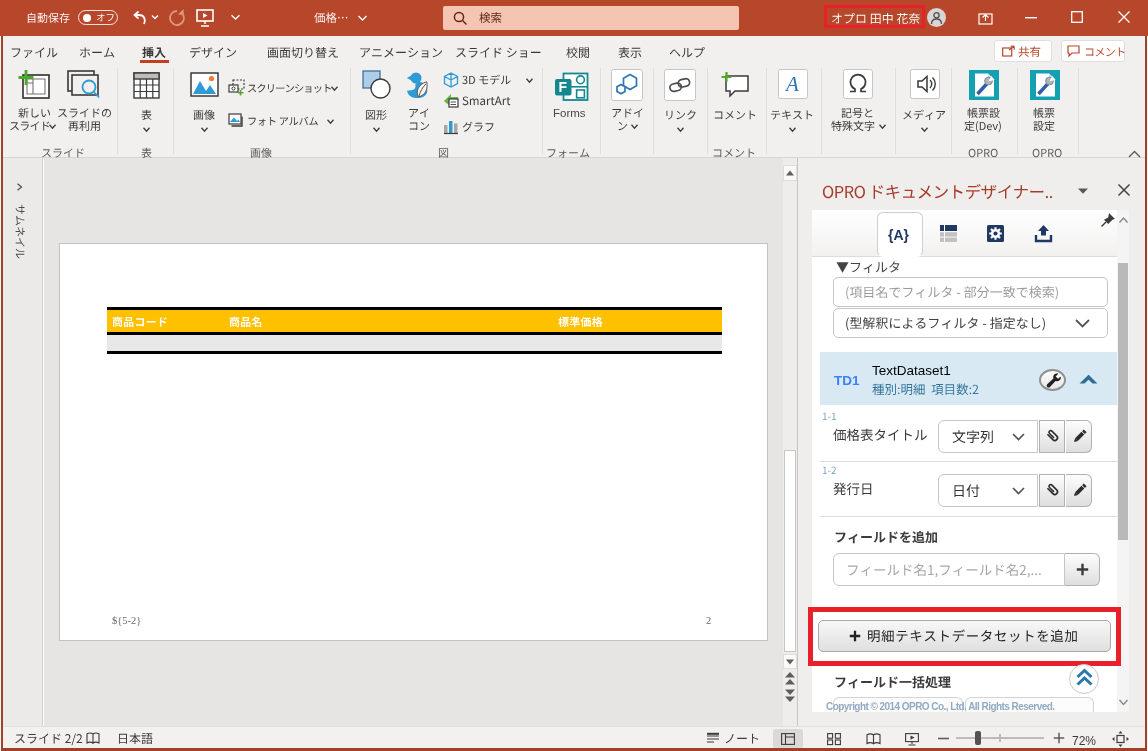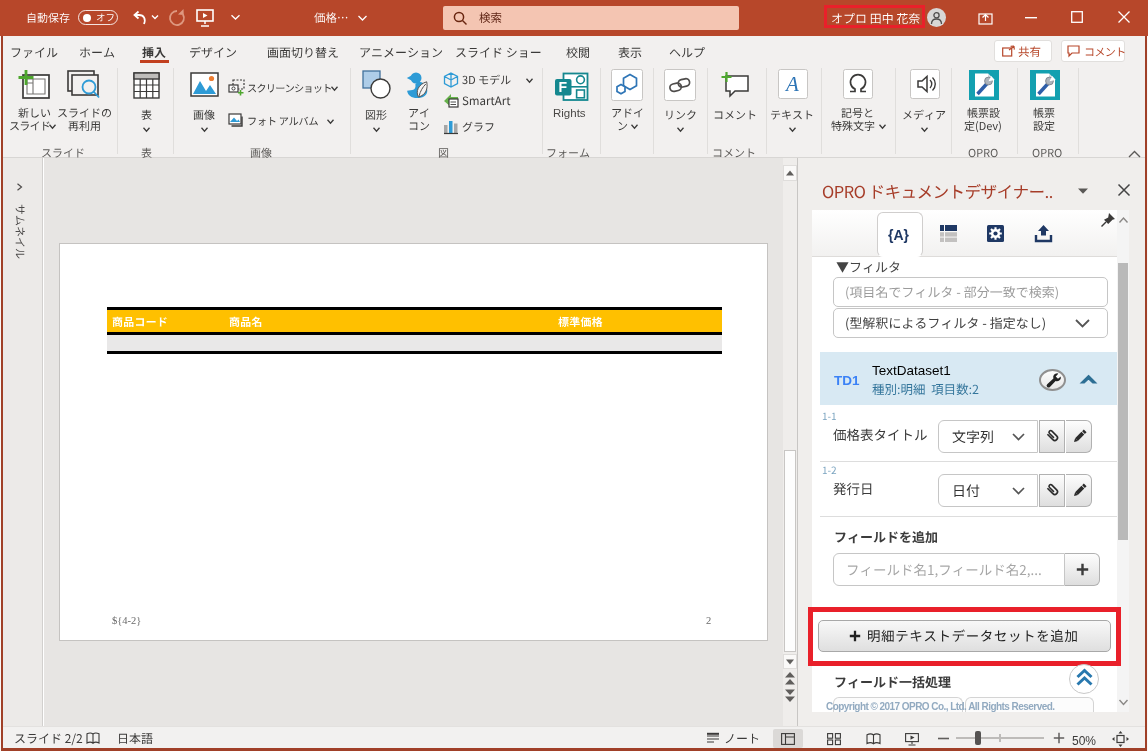--- a/index.html
+++ b/index.html
@@ -462,21 +462,21 @@
       </g>
     </svg>
 <svg style="position:absolute;left:552px;top:70px;overflow:visible" width="37" height="33">
 <rect x="11.5" y="3.5" width="24" height="26.5" fill="#fff" stroke="#15888F" stroke-width="1.8"></rect>
 <path d="M19 16.8 H35.5" stroke="#15888F" stroke-width="1.6"></path>
 <circle cx="28.5" cy="9.8" r="3.9" fill="none" stroke="#15888F" stroke-width="1.6"></circle>
 <rect x="24.6" y="20" width="7.8" height="7.8" fill="none" stroke="#15888F" stroke-width="1.6"></rect>
 <rect x="3" y="9" width="16.5" height="16.5" rx="2" fill="#15888F"></rect>
 <text x="6.6" y="22" font-family="Liberation Sans" font-size="14" font-weight="bold" fill="#fff">F</text>
     </svg>
-<div style="position:absolute;left:553px;top:107px;font:normal 11.5px 'Liberation Sans',sans-serif;color:#4A4846;letter-spacing:0;white-space:nowrap">Rights</div>
+<div style="position:absolute;left:553px;top:107px;font:normal 11.5px 'Liberation Sans',sans-serif;color:#4A4846;letter-spacing:0;white-space:nowrap">Forms</div>
 <svg style="position:absolute;left:611px;top:69px;overflow:visible" width="32" height="32">
 <rect x="0.5" y="0.5" width="31" height="31" rx="2" fill="#fff" stroke="#C8C6C4" stroke-width="1"></rect>
 <path d="M19 5.5 L25.5 9.2 V16.8 L19 20.5 L12.5 16.8 V9.2 Z" stroke="#2E75B6" stroke-width="1.7" fill="none"></path>
 <path d="M10 15.5 L14 17.8 V22.4 L10 24.7 L6 22.4 V17.8 Z" fill="#fff" stroke="#2E75B6" stroke-width="1.7"></path>
     </svg>
 <svg class="t" style="left:610.5px;top:116.5px" width="1" height="1">
       <g transform="scale(0.04400)" fill="#3B3A39">
         <use href="#g35" x="0"></use>
         <use href="#g42" x="250"></use>
         <use href="#g19" x="500"></use>
@@ -654,21 +654,21 @@
       </g>
     </svg>
 <svg class="t" style="left:558px;top:326px" width="1" height="1">
       <g transform="scale(0.04400)" fill="#fff">
         <use href="#g106" x="0"></use>
         <use href="#g107" x="255"></use>
         <use href="#g108" x="509"></use>
         <use href="#g109" x="764"></use>
       </g>
     </svg>
-<div style="position:absolute;left:112px;top:615px;font:normal 10.5px 'Liberation Serif',sans-serif;color:#6A6A6A;letter-spacing:0;white-space:nowrap">${4-2}</div>
+<div style="position:absolute;left:112px;top:615px;font:normal 10.5px 'Liberation Serif',sans-serif;color:#6A6A6A;letter-spacing:0;white-space:nowrap">${5-2}</div>
 <div style="position:absolute;left:706px;top:615px;font:normal 10.5px 'Liberation Serif',sans-serif;color:#6A6A6A;letter-spacing:0;white-space:nowrap">2</div>
 <div style="position:absolute;left:783px;top:158px;width:14px;height:568px;background:#EFEDEB"></div>
 <div style="position:absolute;left:783px;top:165px;width:14px;height:16px;background:#FAF9F8;border:1px solid #DFDDDB"></div>
 <svg style="position:absolute;left:786px;top:170px;overflow:visible" width="8" height="6">
       <path d="M4 0.5 L8 5.5 H0 Z" fill="#605E5C"></path>
     </svg>
 <div style="position:absolute;left:784px;top:450px;width:12px;height:202px;background:#FDFDFD;border:1px solid #C8C6C4"></div>
 <div style="position:absolute;left:783px;top:654px;width:14px;height:15px;background:#FAF9F8;border:1px solid #DFDDDB"></div>
 <svg style="position:absolute;left:786px;top:659px;overflow:visible" width="8" height="6">
       <path d="M4 5.5 L8 0.5 H0 Z" fill="#605E5C"></path>
@@ -986,21 +986,21 @@
         <use href="#g147" x="750"></use>
         <use href="#g104" x="1000"></use>
         <use href="#g156" x="1250"></use>
         <use href="#g157" x="1500"></use>
         <use href="#g158" x="1750"></use>
         <use href="#g159" x="2000"></use>
       </g>
     </svg>
 <div style="position:absolute;left:833px;top:697px;width:130px;height:15px;background:#FCFCFC;border:1px solid #D4D4D4;border-radius:6px 6px 0 0;border-bottom:none"></div>
 <div style="position:absolute;left:965px;top:697px;width:129px;height:15px;background:#FCFCFC;border:1px solid #D4D4D4;border-radius:6px 6px 0 0;border-bottom:none"></div>
-<div style="position:absolute;left:826px;top:701px;font:bold 10px 'Liberation Sans',sans-serif;color:#92AAC0;letter-spacing:-0.55px;white-space:nowrap">Copyright © 2017 OPRO Co., Ltd. All Rights Reserved.</div>
+<div style="position:absolute;left:826px;top:701px;font:bold 10px 'Liberation Sans',sans-serif;color:#92AAC0;letter-spacing:-0.55px;white-space:nowrap">Copyright © 2014 OPRO Co., Ltd. All Rights Reserved.</div>
 <div style="position:absolute;left:1069px;top:664px;width:30px;height:30px;background:#fff;border:1px solid #C9C9C9;border-radius:50%"></div>
 <svg style="position:absolute;left:1076px;top:669px;overflow:visible" width="17" height="18">
       <path d="M1.5 8 L8.5 1.5 L15.5 8 M1.5 15.5 L8.5 9 L15.5 15.5" stroke="#2878AE" stroke-width="3" fill="none"></path>
     </svg>
 <div style="position:absolute;left:0;top:726px;width:1148px;height:22px;background:#F2F1F0;border-top:1px solid #E3E1DF"></div>
 <div style="position:absolute;left:0;top:748px;width:1148px;height:2.5px;background:#A04028"></div>
 <svg class="t" style="left:14px;top:743px" width="1" height="1">
       <g transform="scale(0.04800)" fill="#3B3A39">
         <use href="#g40" x="0"></use>
         <use href="#g41" x="250"></use>
@@ -1056,21 +1056,21 @@
     </svg>
 <svg style="position:absolute;left:938px;top:737px;overflow:visible" width="11" height="3">
       <rect x="0" y="0.7" width="11" height="1.6" fill="#605E5C"></rect>
     </svg>
 <div style="position:absolute;left:956px;top:737px;width:88px;height:1.5px;background:#BDBBB9"></div>
 <div style="position:absolute;left:999px;top:734px;width:1.5px;height:8px;background:#BDBBB9"></div>
 <div style="position:absolute;left:975px;top:731px;width:6px;height:14px;background:#555352;border-radius:2px"></div>
 <svg style="position:absolute;left:1053px;top:732px;overflow:visible" width="12" height="12">
       <path d="M6 0.8 V11.2 M0.8 6 H11.2" stroke="#605E5C" stroke-width="1.5"></path>
     </svg>
-<div style="position:absolute;left:1072px;top:734px;font:normal 12px 'Liberation Sans',sans-serif;color:#3B3A39;letter-spacing:0;white-space:nowrap">50%</div>
+<div style="position:absolute;left:1072px;top:734px;font:normal 12px 'Liberation Sans',sans-serif;color:#3B3A39;letter-spacing:0;white-space:nowrap">72%</div>
 <svg style="position:absolute;left:1112px;top:731px;overflow:visible" width="17" height="16">
       <g stroke="#3B3A39" stroke-width="1.2" fill="none">
 <rect x="5" y="4.5" width="7" height="7"></rect>
 <path d="M8.5 0 L10.5 2.5 H6.5 Z M8.5 16 L10.5 13.5 H6.5 Z M0 8 L2.5 6 V10 Z M17 8 L14.5 6 V10 Z" fill="#3B3A39" stroke="none"></path>
       </g>
     </svg>
 <div style="position:absolute;left:0;top:36px;width:1px;height:715px;background:#FBF7F6"></div>
 <div style="position:absolute;left:1px;top:36px;width:2px;height:715px;background:#A04028"></div>
 <div style="position:absolute;left:1145px;top:36px;width:2px;height:715px;background:#A04028"></div>
 <div style="position:absolute;left:1147px;top:36px;width:1px;height:715px;background:#FBF7F6"></div>

